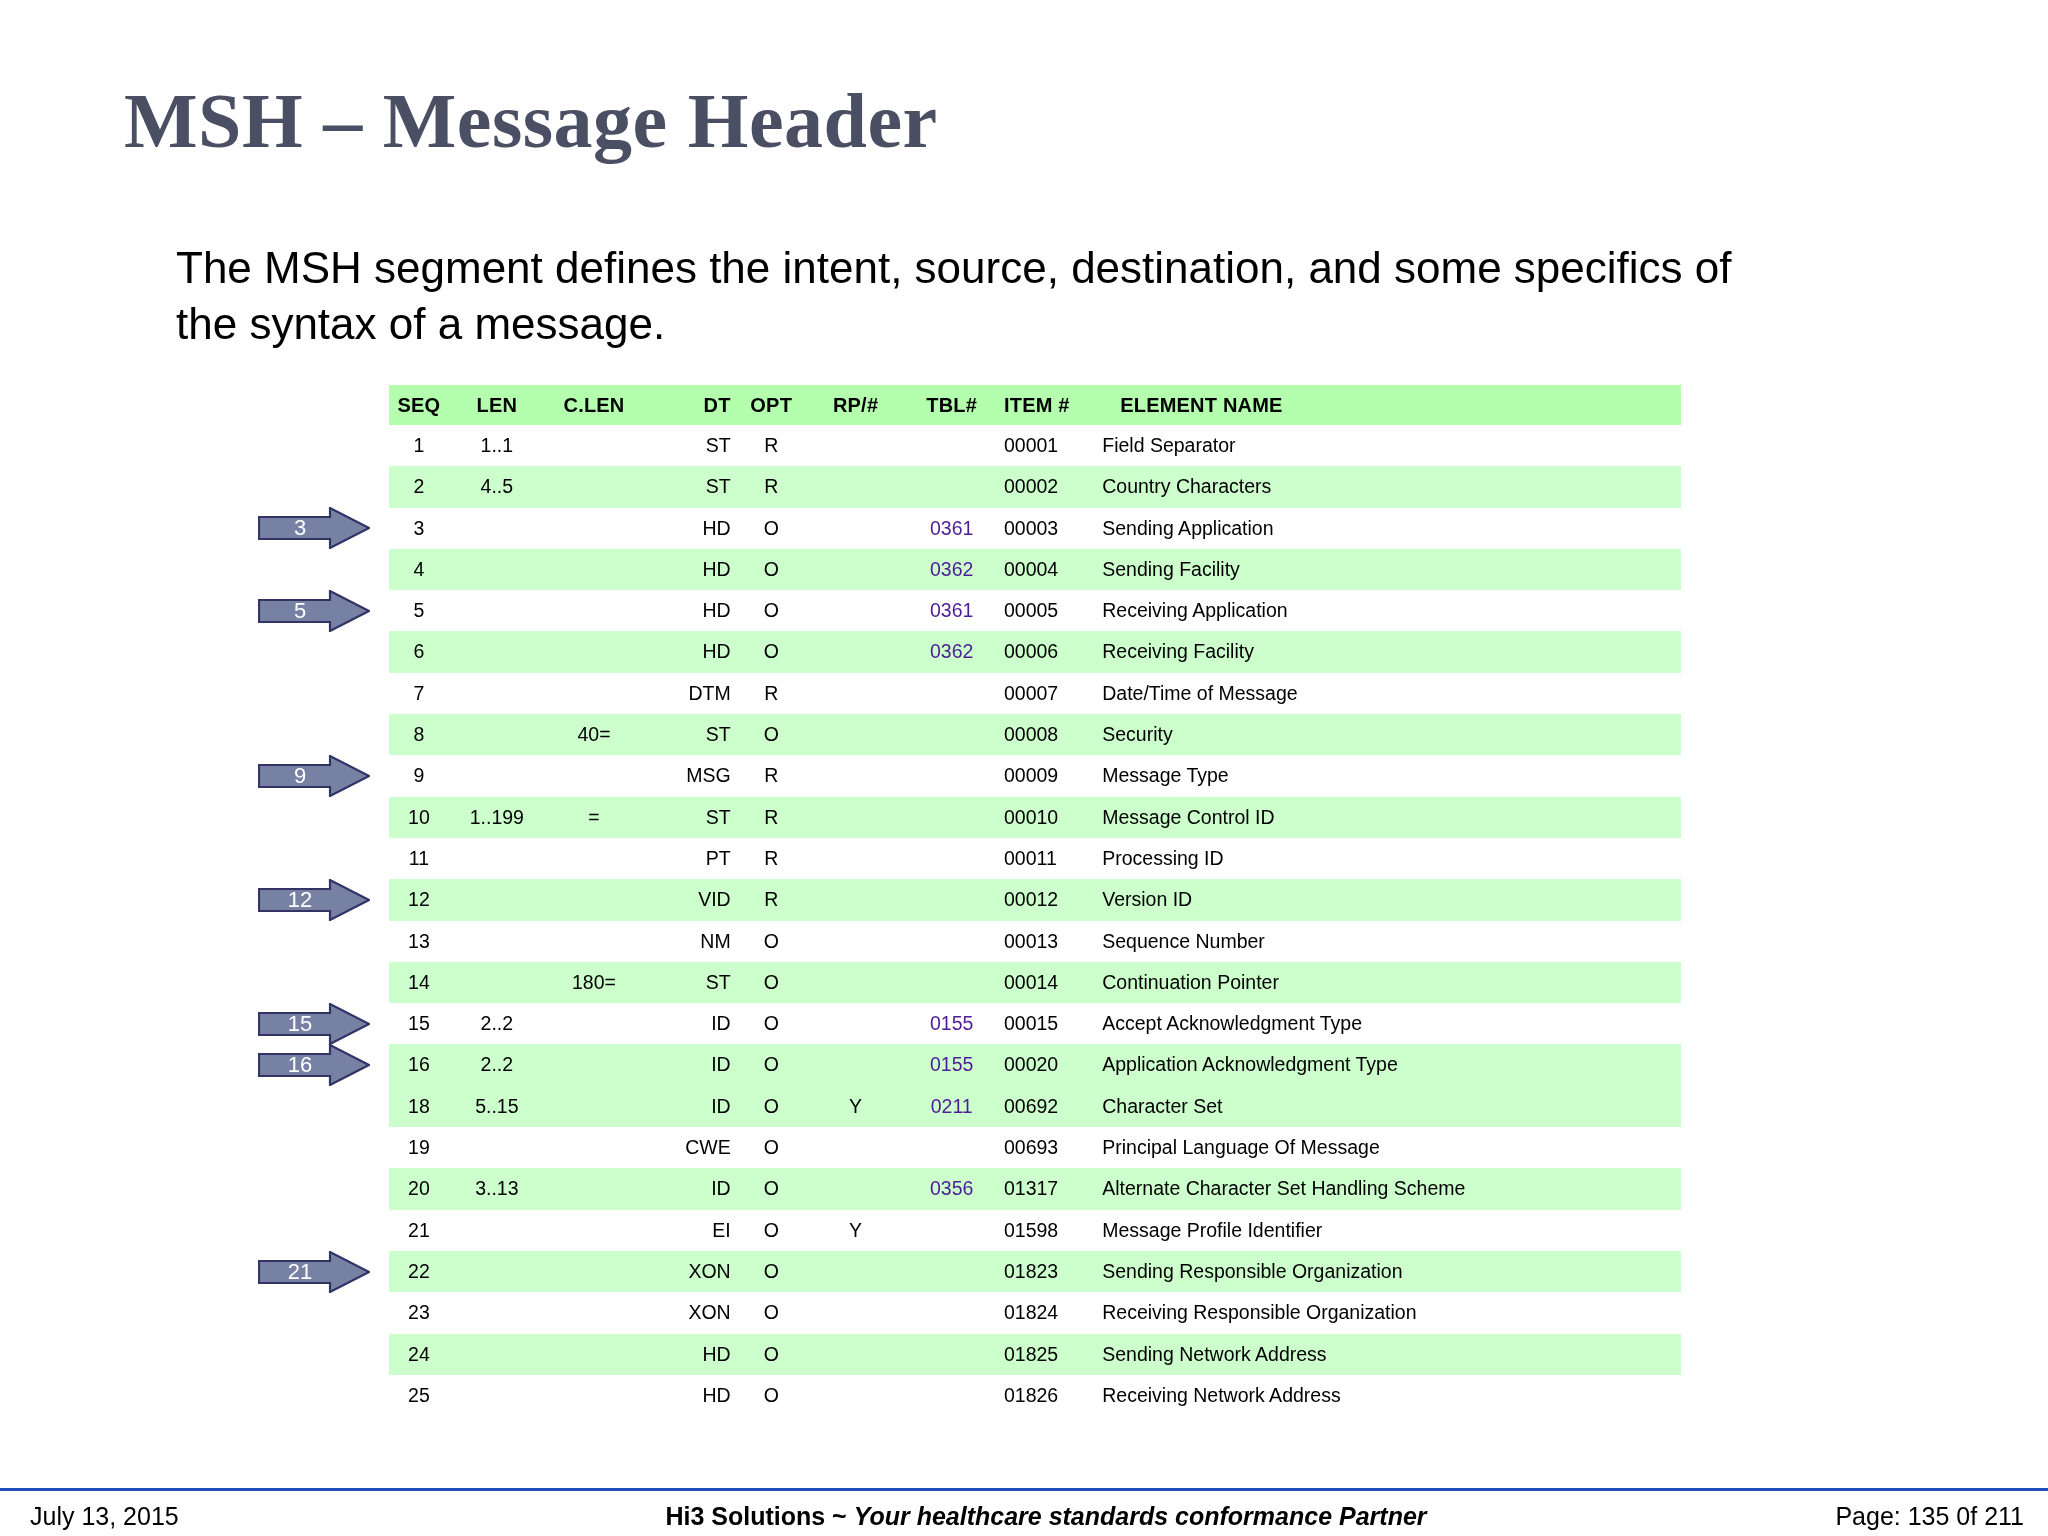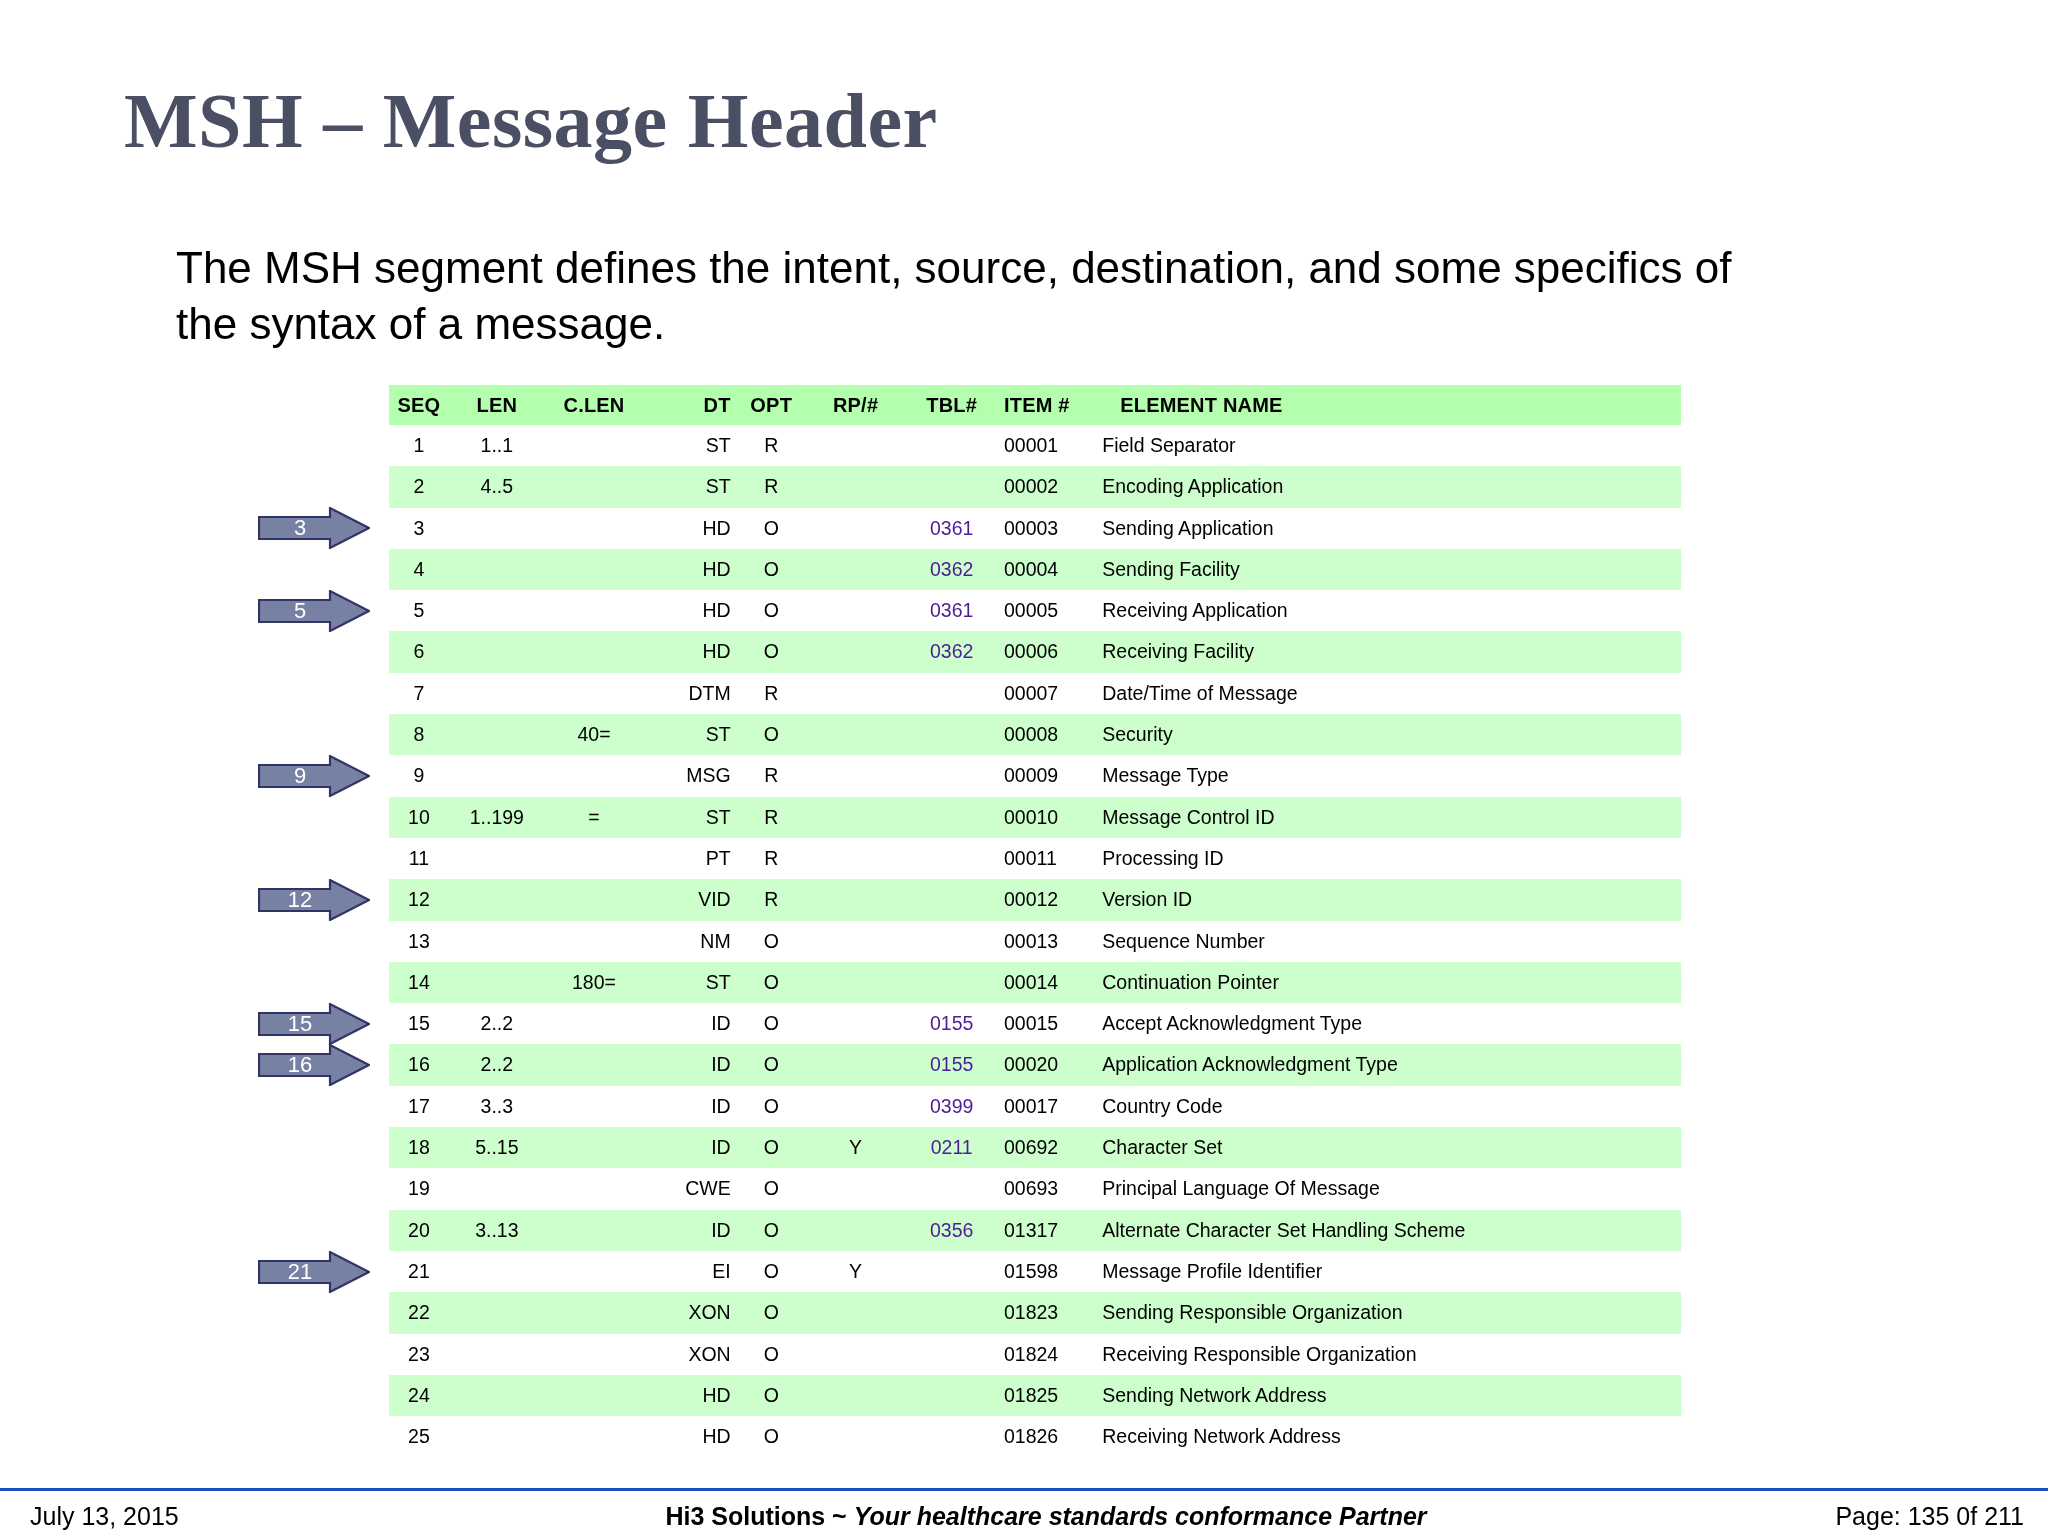--- a/index.html
+++ b/index.html
@@ -199,21 +199,21 @@
       </tr>
       <tr class="alt">
         <td class="c-seq">2</td>
         <td class="c-len">4..5</td>
         <td class="c-clen"></td>
         <td class="c-dt">ST</td>
         <td class="c-opt">R</td>
         <td class="c-rp"></td>
         <td class="c-tbl"></td>
         <td class="c-item">00002</td>
-        <td class="c-name">Encoding Application</td>
+        <td class="c-name">Country Characters</td>
       </tr>
       <tr>
         <td class="c-seq">3</td>
         <td class="c-len"></td>
         <td class="c-clen"></td>
         <td class="c-dt">HD</td>
         <td class="c-opt">O</td>
         <td class="c-rp"></td>
         <td class="c-tbl"><span class="tbl-link">0361</span></td>
         <td class="c-item">00003</td>
@@ -354,31 +354,20 @@
       <tr class="alt">
         <td class="c-seq">16</td>
         <td class="c-len">2..2</td>
         <td class="c-clen"></td>
         <td class="c-dt">ID</td>
         <td class="c-opt">O</td>
         <td class="c-rp"></td>
         <td class="c-tbl"><span class="tbl-link">0155</span></td>
         <td class="c-item">00020</td>
         <td class="c-name">Application Acknowledgment Type</td>
-      </tr>
-      <tr>
-        <td class="c-seq">17</td>
-        <td class="c-len">3..3</td>
-        <td class="c-clen"></td>
-        <td class="c-dt">ID</td>
-        <td class="c-opt">O</td>
-        <td class="c-rp"></td>
-        <td class="c-tbl"><span class="tbl-link">0399</span></td>
-        <td class="c-item">00017</td>
-        <td class="c-name">Country Code</td>
       </tr>
       <tr class="alt">
         <td class="c-seq">18</td>
         <td class="c-len">5..15</td>
         <td class="c-clen"></td>
         <td class="c-dt">ID</td>
         <td class="c-opt">O</td>
         <td class="c-rp">Y</td>
         <td class="c-tbl"><span class="tbl-link">0211</span></td>
         <td class="c-item">00692</td>

